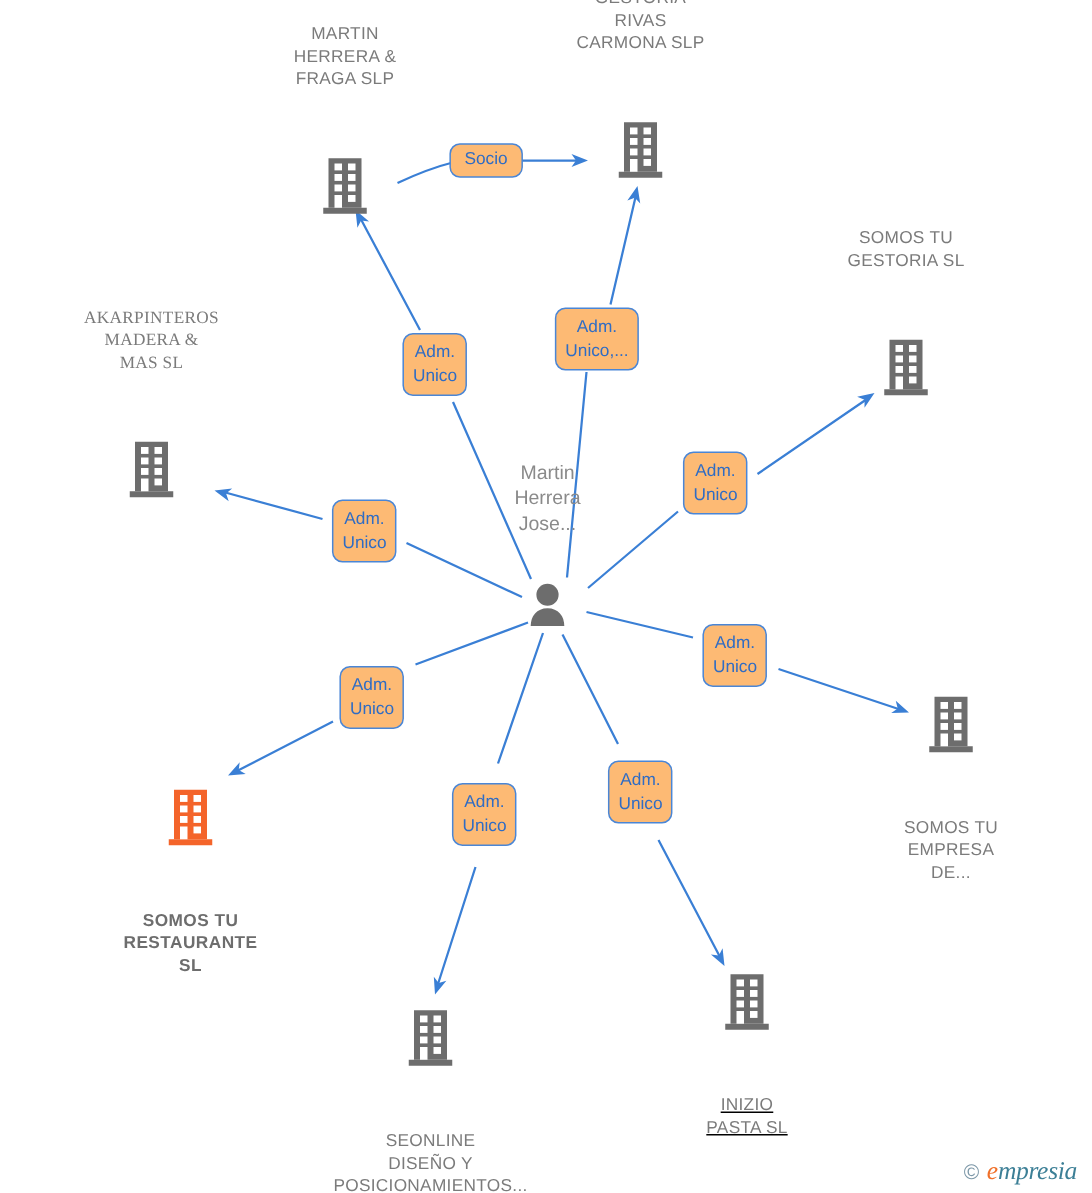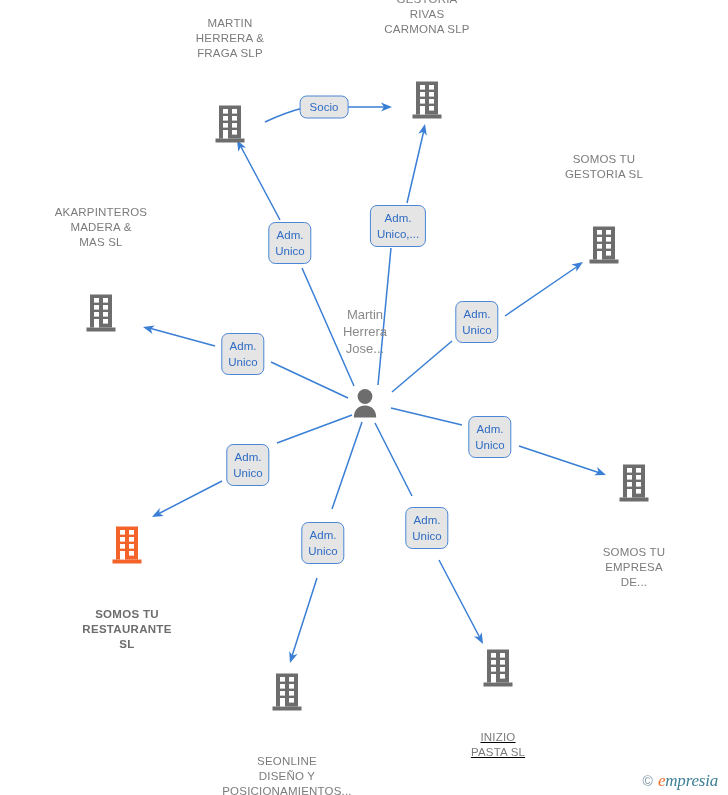--- a/index.html
+++ b/index.html
@@ -60,21 +60,21 @@
   }
   .node.person .node-label {
     font-size: 13px;
     color: #8a8a8a;
     line-height: 17px;
     letter-spacing: 0;
   }
   .edge-label {
     position: absolute;
     box-sizing: border-box;
-    background: #e5e5e5;
+    background: #fdba74;
     border: 1.3px solid #4a86d6;
     border-radius: 7px;
     color: #2f6cc4;
     font-size: 11.5px;
     line-height: 16px;
     text-align: center;
     padding: 4px 6px;
     white-space: pre-line;
     transform: translate(-50%, -50%);
   }
@@ -196,21 +196,21 @@
     <rect x="10" y="12" width="5" height="4.6" fill="#ffffff"></rect>
     <rect x="19" y="12" width="5" height="4.6" fill="#ffffff"></rect>
     <rect x="10" y="19" width="5" height="4.6" fill="#ffffff"></rect>
     <rect x="19" y="19" width="5" height="4.6" fill="#ffffff"></rect>
     <rect x="10" y="26" width="5" height="8.5" fill="#ffffff"></rect>
     <rect x="19" y="26" width="5" height="4.6" fill="#ffffff"></rect>
   </svg></span>
         <span class="node-label">SOMOS TU
 GESTORIA  SL</span>
       </div>
-      <div class="node label-top" style="left: 101px; top: 333px; transform: translateY(-100%);">
+      <div class="node label-top" style="left: 101px; top: 333px; transform: translateY(-100%); font-family: Liberation Serif, serif;">
         <span class="icon-wrap">
   <svg width="34" height="40" viewBox="0 0 34 40" xmlns="http://www.w3.org/2000/svg">
     <rect x="6" y="1.5" width="22" height="33" fill="#6d6d6d"></rect>
     <rect x="2.5" y="34.5" width="29" height="4" fill="#6d6d6d"></rect>
     <rect x="10" y="5" width="5" height="4.6" fill="#ffffff"></rect>
     <rect x="19" y="5" width="5" height="4.6" fill="#ffffff"></rect>
     <rect x="10" y="12" width="5" height="4.6" fill="#ffffff"></rect>
     <rect x="19" y="12" width="5" height="4.6" fill="#ffffff"></rect>
     <rect x="10" y="19" width="5" height="4.6" fill="#ffffff"></rect>
     <rect x="19" y="19" width="5" height="4.6" fill="#ffffff"></rect>

